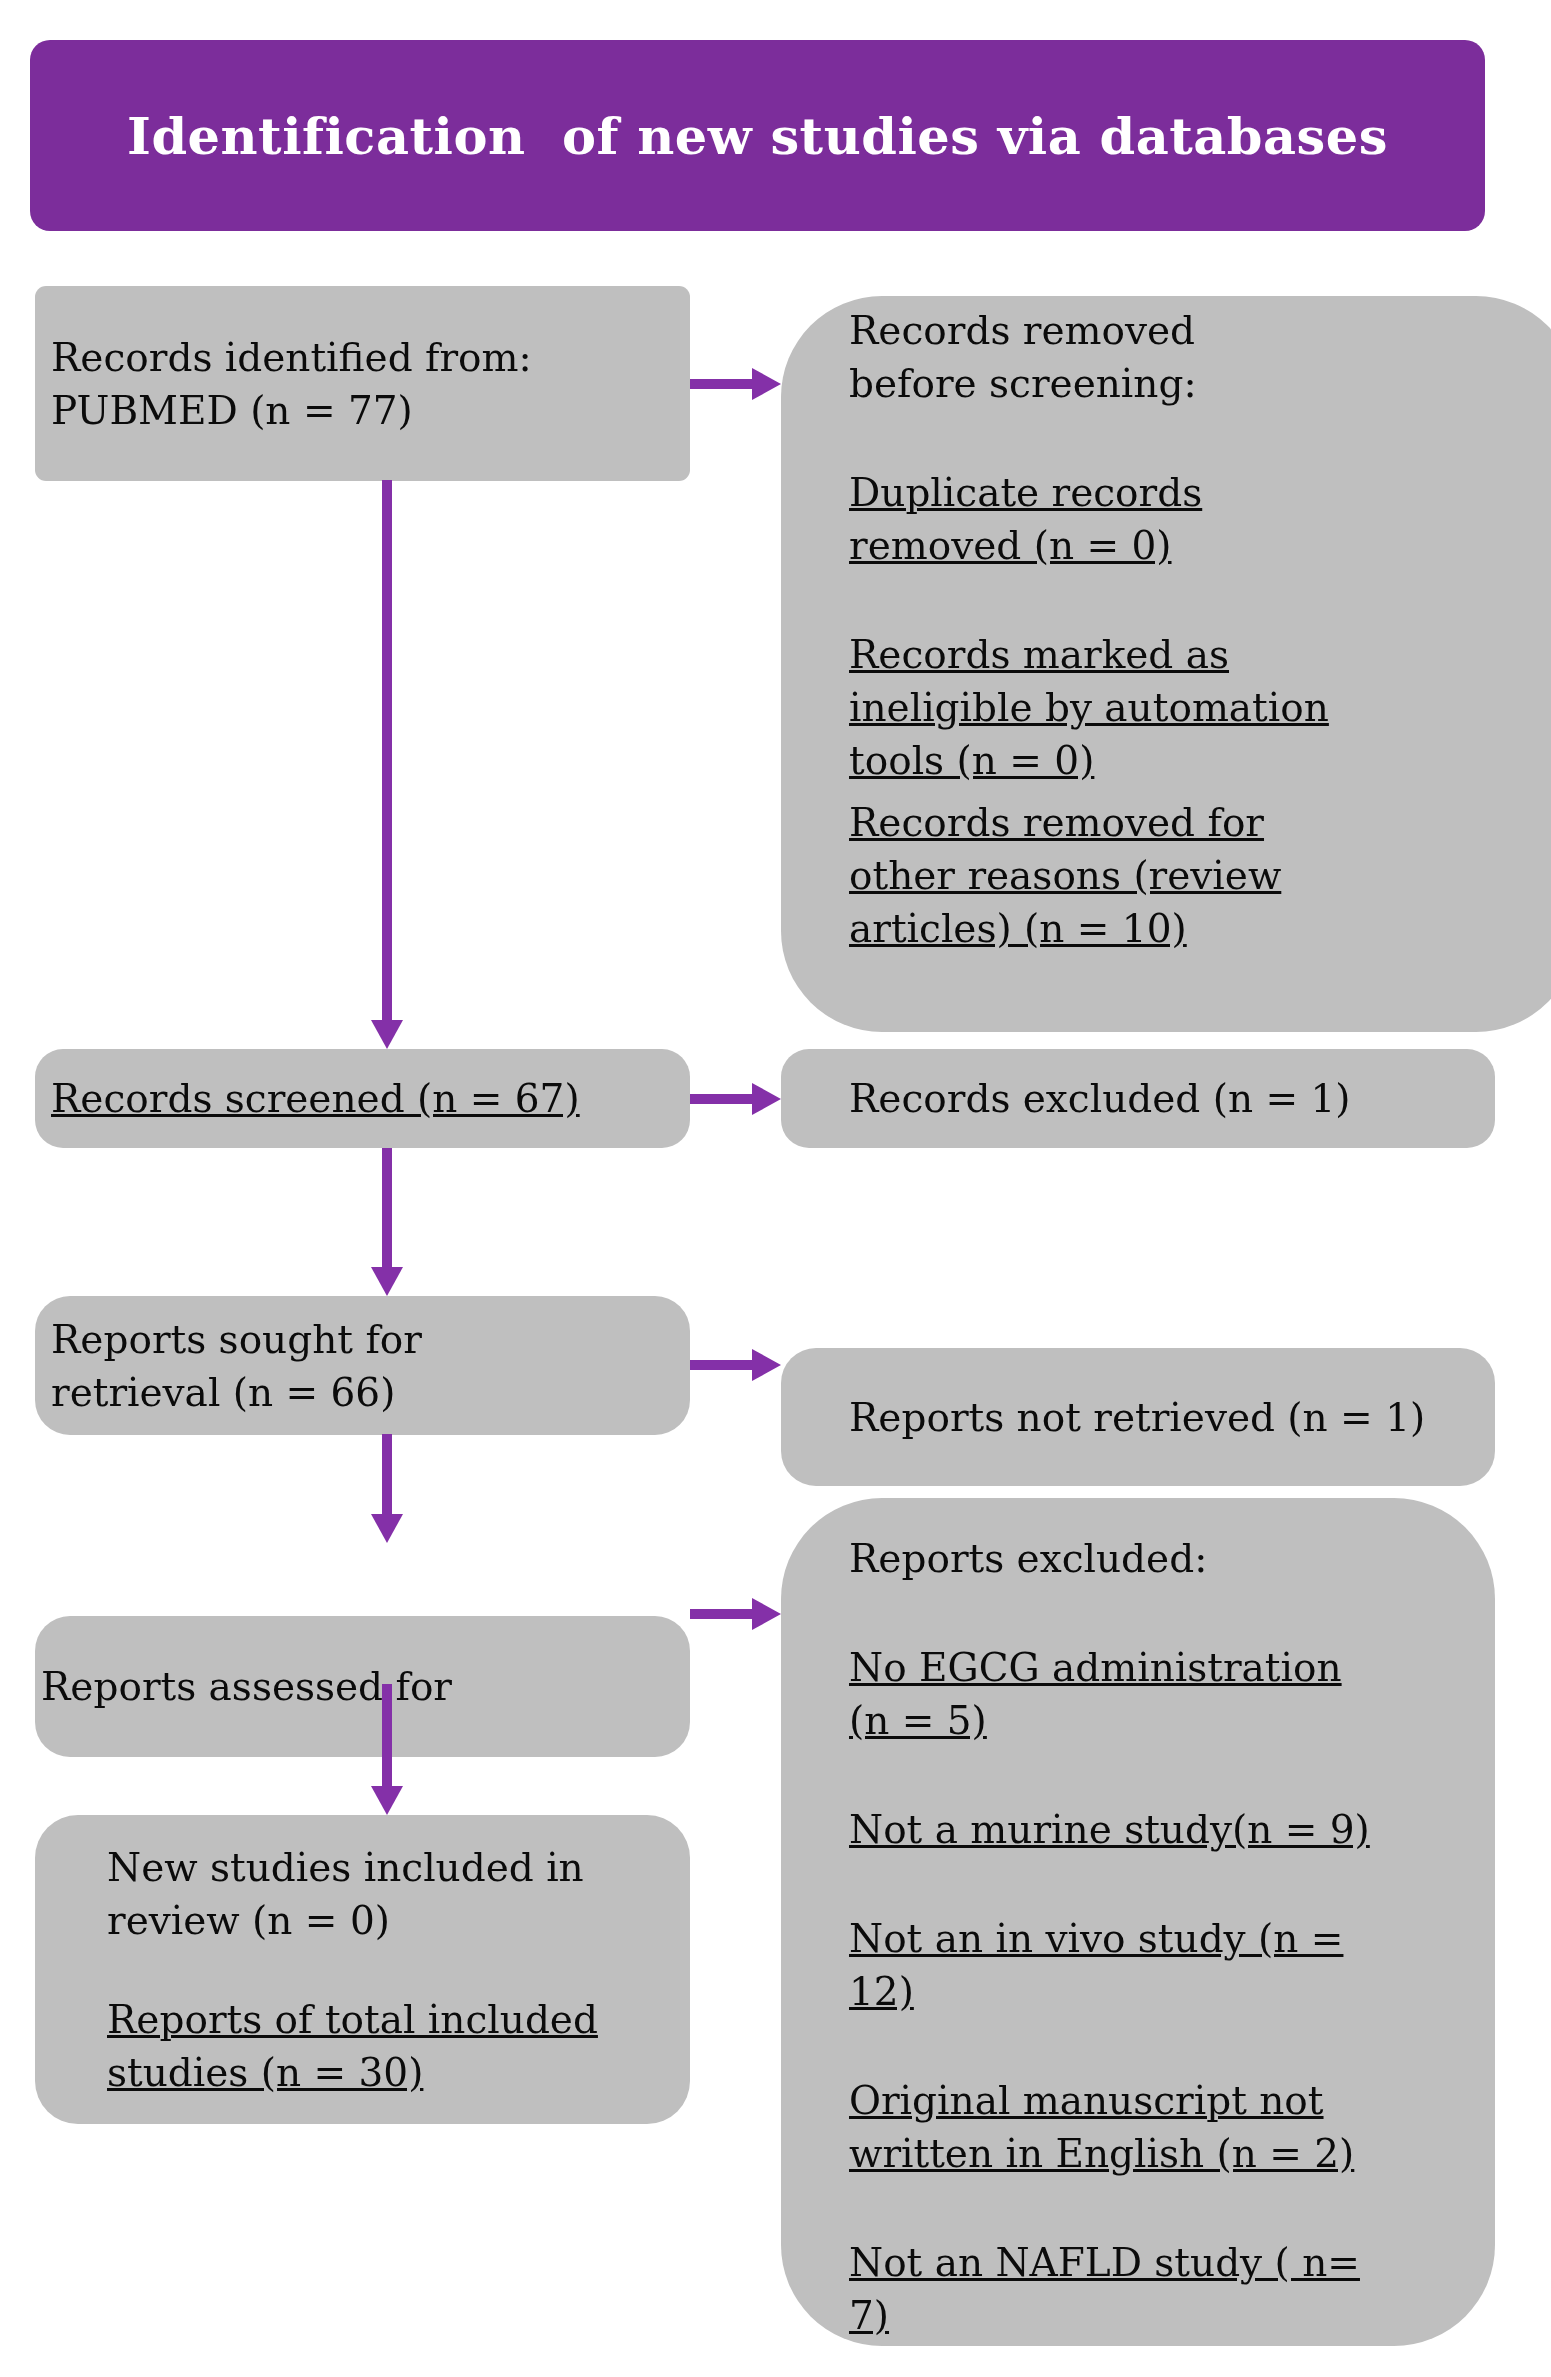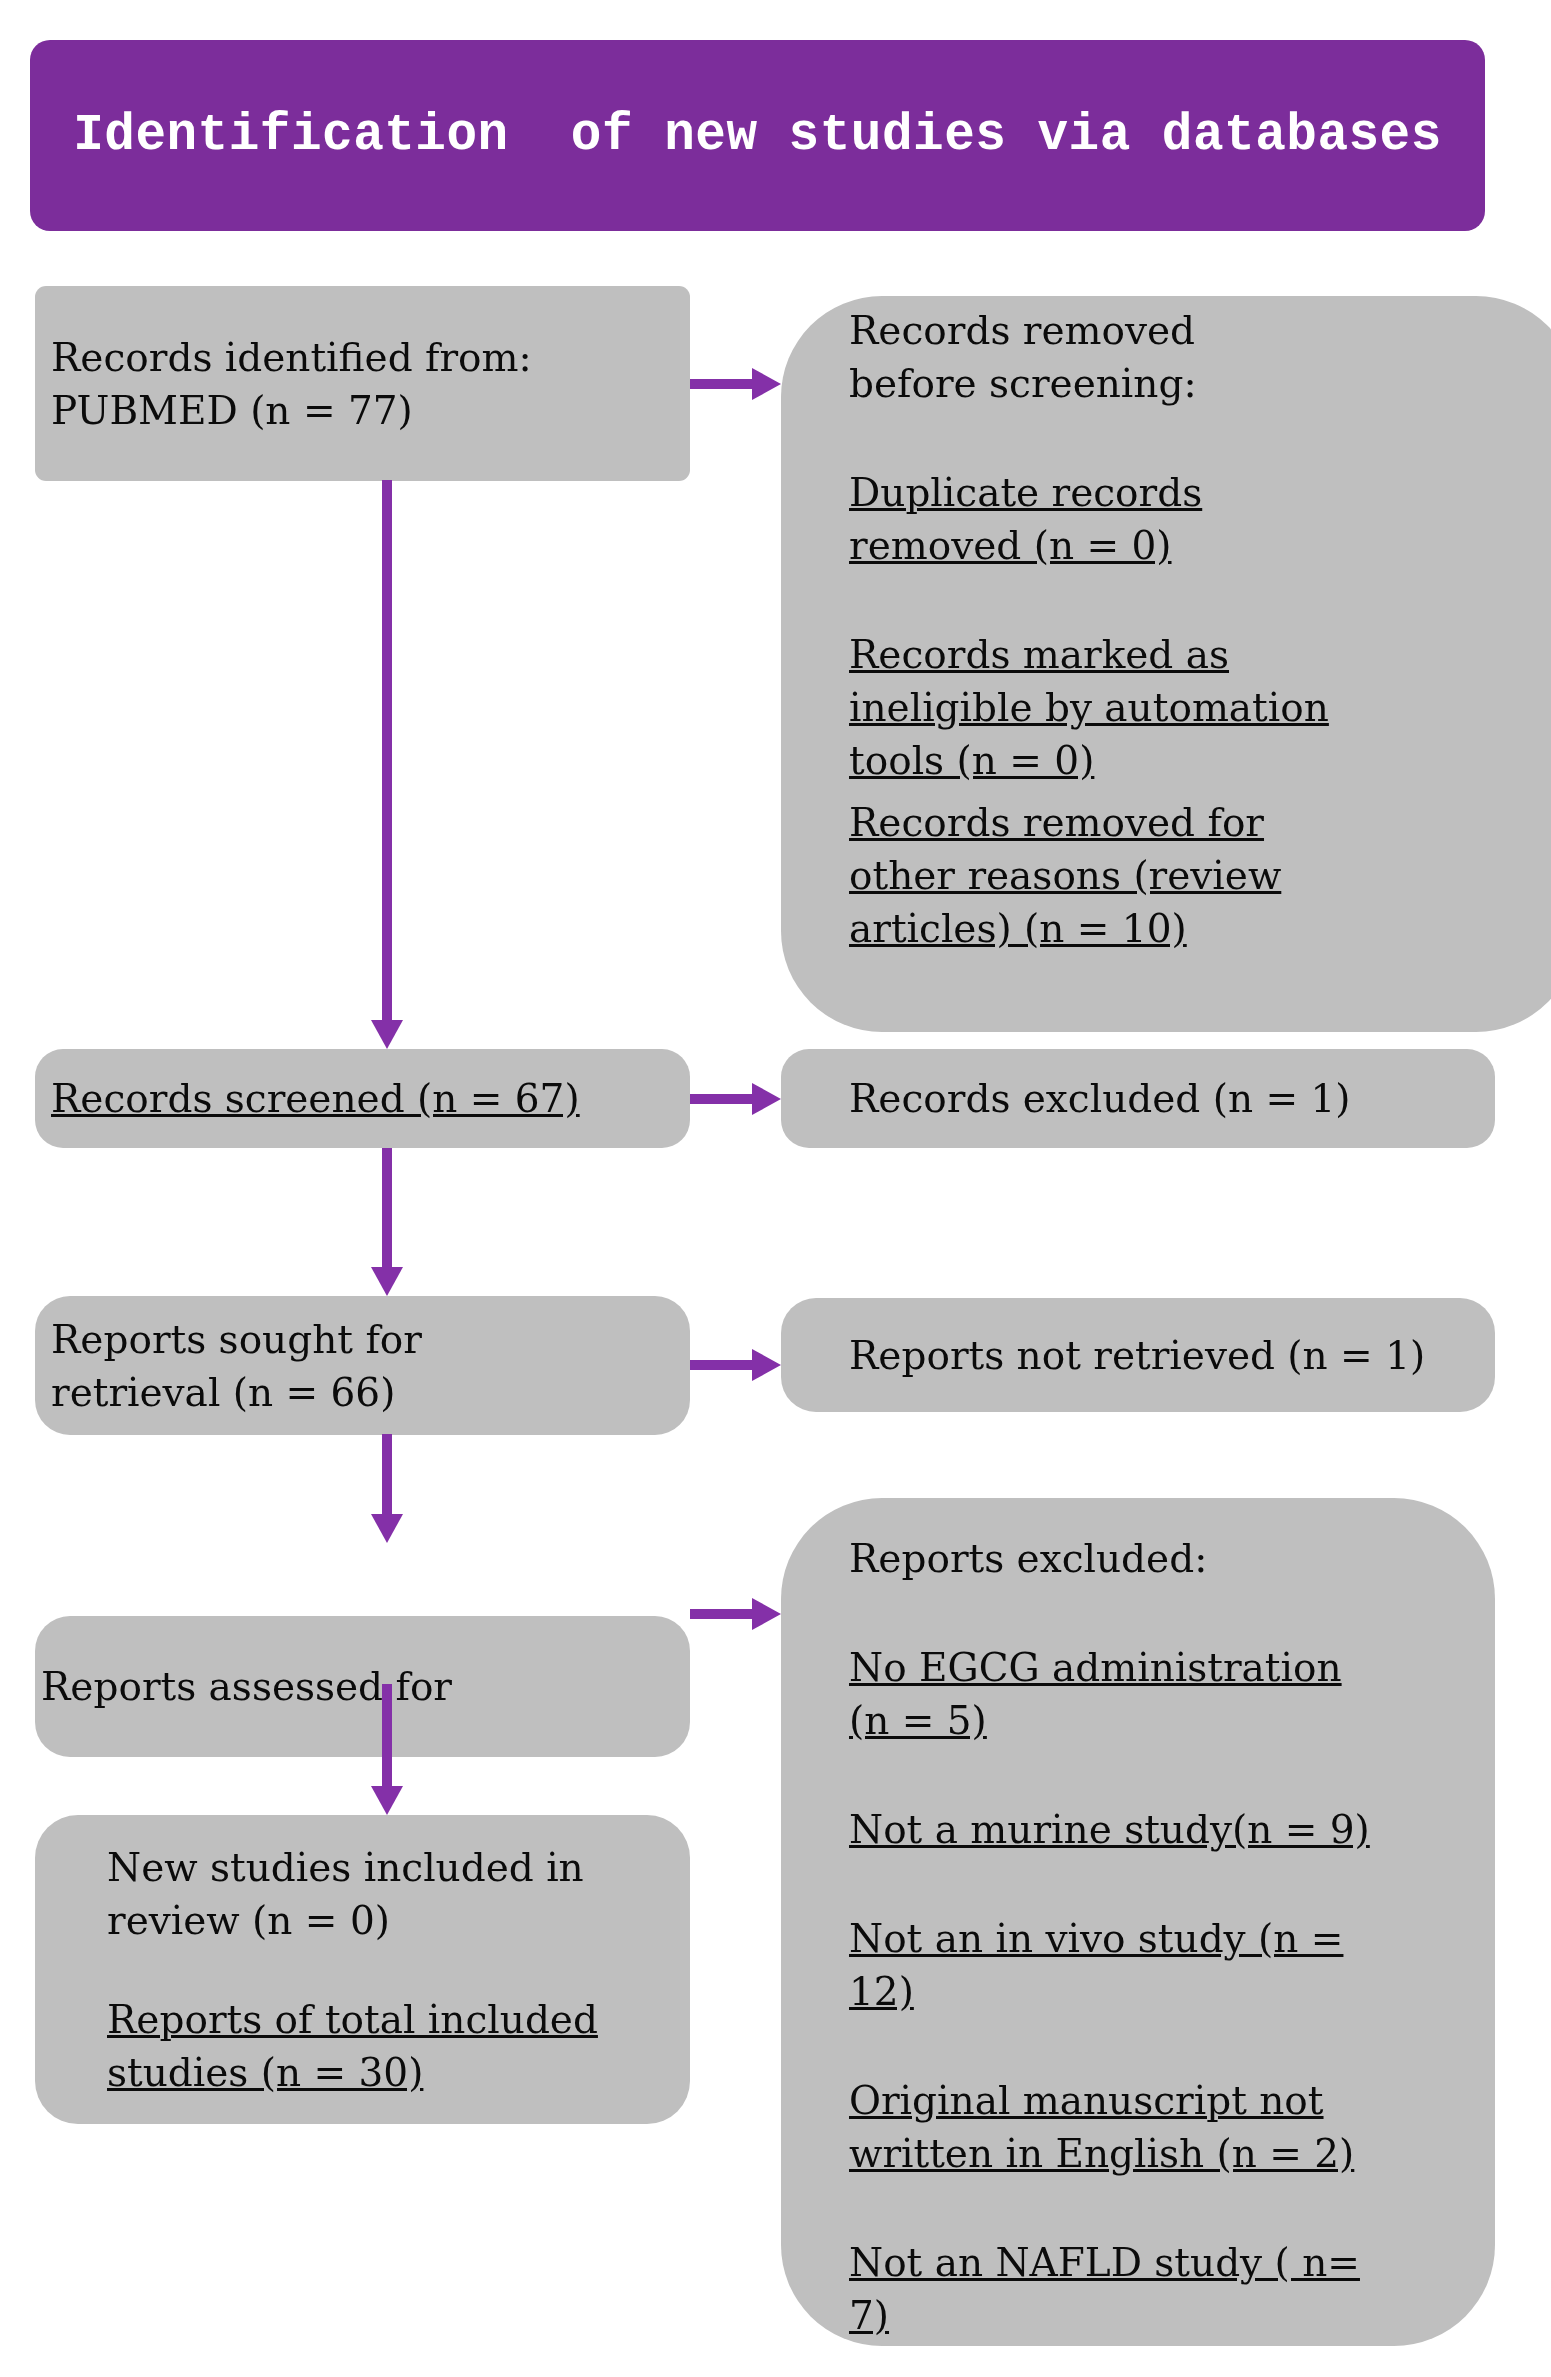--- a/index.html
+++ b/index.html
@@ -3,21 +3,21 @@
 <meta charset="utf-8">
 <style>
   html,body{margin:0;padding:0;background:#ffffff;}
   .canvas{
     position:relative;width:1551px;height:2377px;background:#ffffff;
     font-family:"DejaVu Serif","Liberation Serif",serif;color:#0b0b0b;overflow:hidden;
   }
   .header{
     position:absolute;left:30px;top:40px;width:1455px;height:191px;
     background:var(--header-bg,#7C2D9B);border-radius:20px;
-    display:flex;align-items:center;justify-content:center;font-family:Liberation Mono, monospace;
+    display:flex;align-items:center;justify-content:center;
   }
   .title{
     color:var(--title-text,#ffffff);font-weight:bold;font-size:51px;
     white-space:pre;letter-spacing:0.5px;
   }
   .gbox{
     position:absolute;background:var(--box-bg,#BFBFBF);
     display:flex;flex-direction:column;justify-content:center;
     box-sizing:border-box;
   }
@@ -29,21 +29,21 @@
 
   #box-l1{left:35px;top:286px;width:655px;height:195px;border-radius:11px;padding-left:16px;}
   #box-l2{left:35px;top:1049px;width:655px;height:99px;border-radius:28px;padding-left:16px;text-decoration:underline;}
   #box-l3{left:35px;top:1296px;width:655px;height:139px;border-radius:35px;padding-left:16px;}
   #box-l4{left:35px;top:1616px;width:655px;height:141px;border-radius:35px;padding-left:6px;}
   #box-l5{left:35px;top:1815px;width:655px;height:309px;border-radius:43px;padding-left:72px;}
   #box-l5 .para + .para{margin-top:46px;}
 
   #box-r1{left:781px;top:296px;width:796px;height:736px;border-radius:101px;padding-left:68px;padding-top:8px;}
   #box-r2{left:781px;top:1049px;width:714px;height:99px;border-radius:28px;padding-left:68px;}
-  #box-r3{left:781px;top:1298px;width:714px;height:114px;border-radius:35px;padding-left:68px;}
+  #box-r3{left:781px;top:1348px;width:714px;height:138px;border-radius:35px;padding-left:68px;}
   #box-r4{left:781px;top:1498px;width:714px;height:848px;border-radius:101px;padding-left:68px;padding-top:34px;}
 
   
   .harrow{position:absolute;height:32px;width:91px;}
   .harrow .shaft{position:absolute;left:0;right:25px;top:11px;height:10px;background:var(--arrow,#8430A8);}
   .harrow .head{position:absolute;right:0;top:0;width:0;height:0;
     border-top:16px solid transparent;border-bottom:16px solid transparent;
     border-left:29px solid var(--arrow,#8430A8);}
   .varrow{position:absolute;width:32px;}
   .varrow .shaft{position:absolute;top:0;bottom:25px;left:11px;width:10px;background:var(--arrow,#8430A8);}

